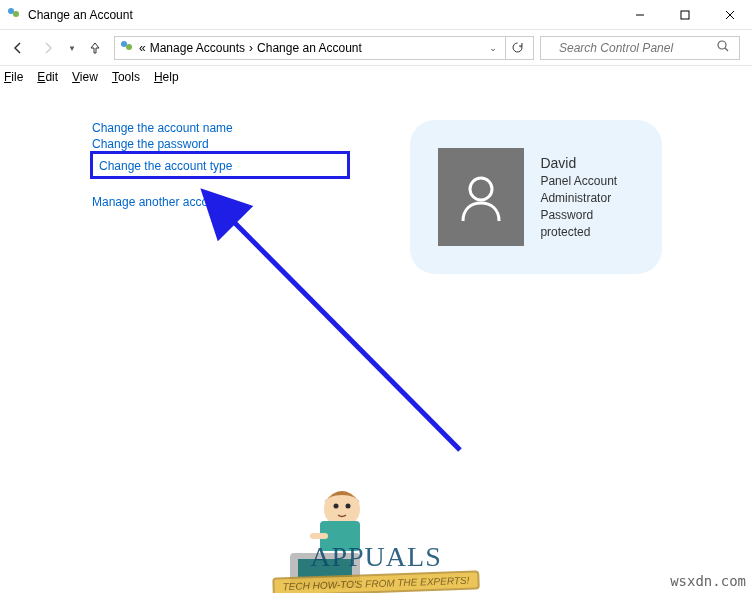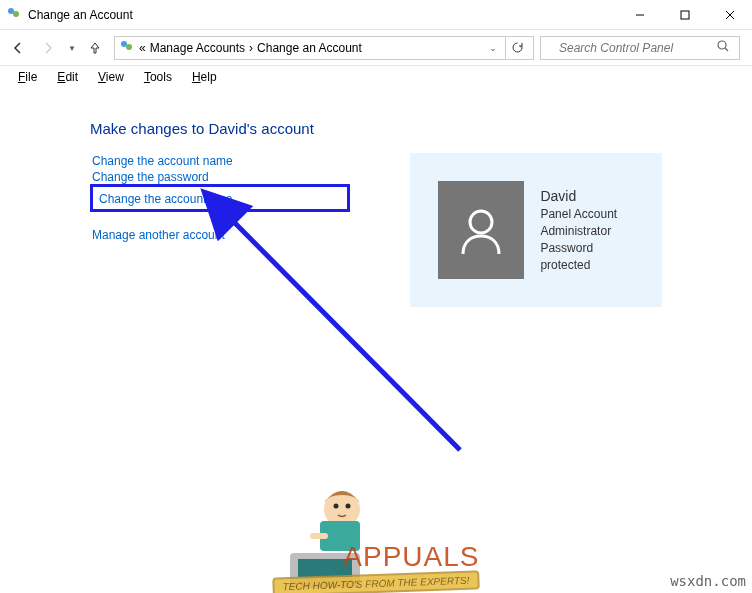--- a/index.html
+++ b/index.html
@@ -18,44 +18,44 @@
     .nav-arrow.disabled { opacity: 0.4; }
     .nav-up { width: 26px; height: 26px; display: flex; align-items: center; justify-content: center; }
     .breadcrumb-bar { flex: 1; display: flex; align-items: center; border: 1px solid #ccc; height: 24px; margin: 0 4px; padding: 0 4px; gap: 4px; font-size: 12px; }
     .refresh-btn { width: 24px; height: 24px; border-left: 1px solid #ccc; display: flex; align-items: center; justify-content: center; }
     .dropdown-sm { width: 16px; display: flex; align-items: center; justify-content: center; color: #555; font-size: 9px; }
     .search-box { width: 200px; border: 1px solid #ccc; height: 24px; display: flex; align-items: center; padding: 0 18px; margin-right: 8px; }
     .search-input { border: none; outline: none; font-size: 12px; flex: 1; color: #777; font-style: italic; }
     .search-icon { color: #555; }
 
     
-    .menubar { display: flex; align-items: center; height: 22px; padding: 0 18px; gap: 20px; font-size: 12px; }
+    .menubar { display: flex; align-items: center; height: 22px; padding: 0 4px; gap: 14px; font-size: 12px; }
     .menubar u { text-decoration: underline; }
 
     
     .content { padding: 32px 90px 0 90px; }
     .page-title { color: #003399; font-size: 15px; font-weight: 400; margin-bottom: 16px; }
     .layout-row { display: flex; gap: 60px; }
     .links-col { flex: 0 0 260px; display: flex; flex-direction: column; gap: 0; }
     .action-link { color: #0066cc; font-size: 12px; cursor: pointer; padding: 1px 2px; }
     .highlight-box { border: 3px solid #1e1ee6; padding: 2px 4px; display: inline-block; margin: -1px 0; }
     .gap-above { margin-top: 16px; }
 
     
-    .account-card { background: #eaf4fc; display: flex; align-items: center; padding: 28px; gap: 16px; }
+    .account-card { background: #eaf4fc; display: flex; align-items: center; padding: 28px; gap: 16px; border-radius: 25px; }
     .avatar-box { width: 98px; height: 98px; background: #767676; display: flex; align-items: center; justify-content: center; }
     .account-info { font-size: 12px; line-height: 1.4; color: #333; }
     .account-name { font-size: 14px; }
 
     
     .arrow-annot { position: absolute; pointer-events: none; }
 
     
     .watermark-bottom { position: absolute; bottom: 0; left: 50%; transform: translateX(-50%); text-align: center; opacity: 0.85; }
-    .wm-text { font-family: Liberation Sans, sans-serif; font-size: 28px; color: #c2410c; letter-spacing: 1px; text-align: right; }
+    .wm-text { font-family: Liberation Serif, serif; font-size: 28px; color: #0c4a6e; letter-spacing: 1px; }
     .wm-sub { display: inline-block; background: #e8bb3c; border: 2px solid #b89030; border-radius: 4px; padding: 2px 8px; font-size: 10px; color: #6a4b00; font-style: italic; transform: rotate(-2deg); margin-top: -4px; }
     .corner-url { position: absolute; right: 6px; bottom: 4px; font-size: 14px; color: #666; font-family: monospace; }
 
     
     .cartoon { position: absolute; bottom: 0; left: 280px; }
   </style>
 </head>
 <body>
 
 <div class="titlebar">
@@ -136,21 +136,20 @@
 
 <div class="menubar">
   <span><u>F</u>ile</span>
   <span><u>E</u>dit</span>
   <span><u>V</u>iew</span>
   <span><u>T</u>ools</span>
   <span><u>H</u>elp</span>
 </div>
 
 <div class="content">
-  <div class="page-title">Make changes to David's account</div>
   <div class="layout-row">
     <div class="links-col">
       <span class="action-link">Change the account name</span>
       <span class="action-link">Change the password</span>
       <span class="highlight-box">
         <span class="action-link">Change the account type</span>
       </span>
       <span class="action-link gap-above">Manage another account</span>
     </div>
     <div class="account-card">

